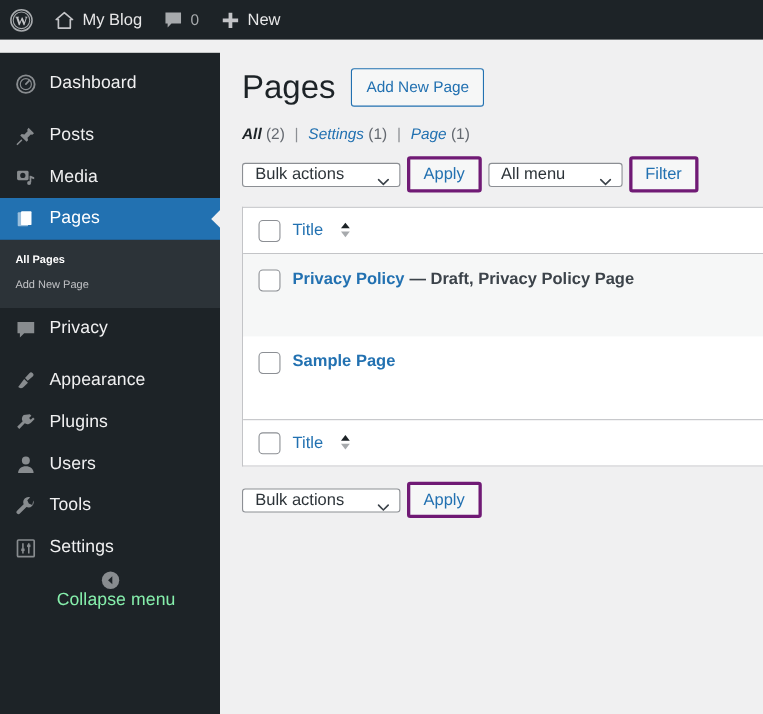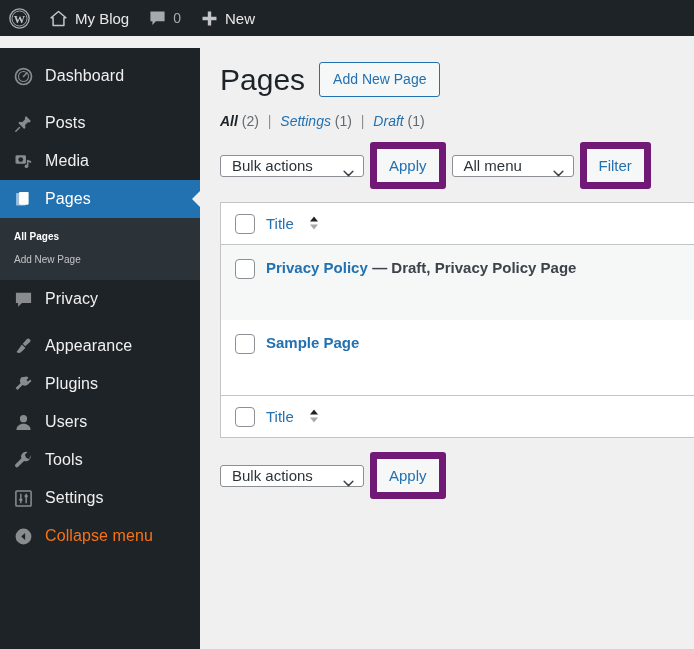--- a/index.html
+++ b/index.html
@@ -66,21 +66,21 @@
   .menu-item.current .mi-icon { opacity: 1; }
   .menu-item.current::after {
     content: "";
     position: absolute; right: -1px; top: 50%;
     margin-top: -9px;
     border-style: solid;
     border-width: 9px 9px 9px 0;
     border-color: transparent #f0f0f1 transparent transparent;
   }
   .menu-sep { height: 9px; }
-  .menu-item.dim { color: #f97316; }
+  .menu-item.dim { color: #86efac; flex-direction: column; }
 
   
   .submenu { background: #2c3338; padding: 7px 0 9px 0; }
   .submenu a {
     display: block;
     padding: 6px 0 6px 14px;
     font-size: 10px;
     color: #c3c4c7;
     text-decoration: none;
   }
@@ -144,24 +144,24 @@
     color: #2c3338;
     cursor: pointer;
   }
   .select-box .chev {
     position: absolute; right: 9px; top: 50%;
     margin-top: -3px;
     width: 11px; height: 7px;
   }
   .btn-secondary {
     display: inline-flex; align-items: center; justify-content: center;
-    height: 47px;
+    height: 33px;
     padding: 0 12px;
     background: #f6f7f7;
-    border: 7px solid #701a75;
+    border: 3px solid #701a75;
     border-radius: 3px;
     color: #2271b1;
     font-size: 15px;
     cursor: pointer;
     white-space: nowrap;
   }
 
   
   .wp-table {
     margin-top: 13px;
@@ -403,21 +403,21 @@
       <a class="btn-add">Add New Page</a>
     </div>
 
     <div class="subsubsub">
       <a class="current">All</a>
       <span class="cnt">(2)</span>
       <span class="divider">|</span>
       <a>Settings</a>
       <span class="cnt">(1)</span>
       <span class="divider">|</span>
-      <a>Draft</a>
+      <a>Page</a>
       <span class="cnt">(1)</span>
     </div>
 
     <div class="tablenav top">
       <div class="select-box">
         <span>Bulk actions</span>
         <span class="chev">
           <svg viewBox="0 0 12 8" width="11" height="7">
             <path d="M1 1.4 L6 6.4 L11 1.4" fill="none" stroke="#3c434a" stroke-width="1.7" stroke-linecap="round"></path>
           </svg>

